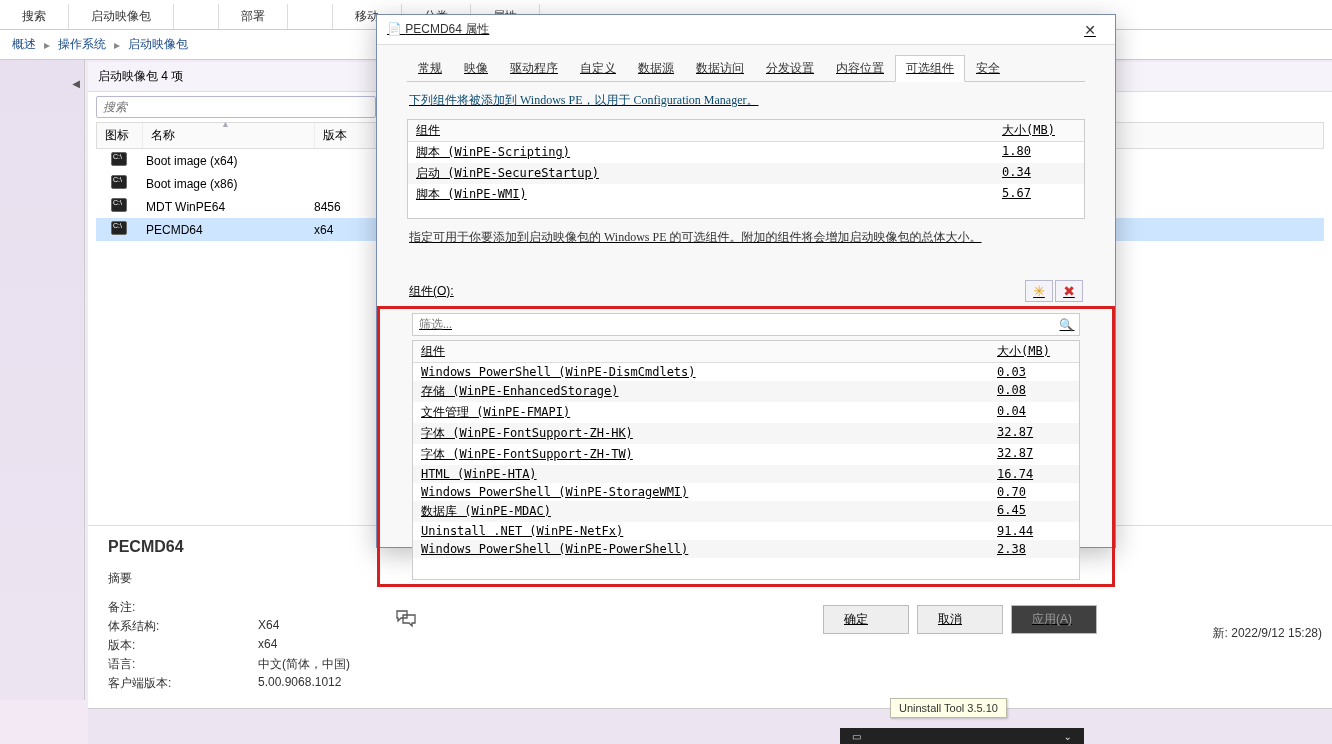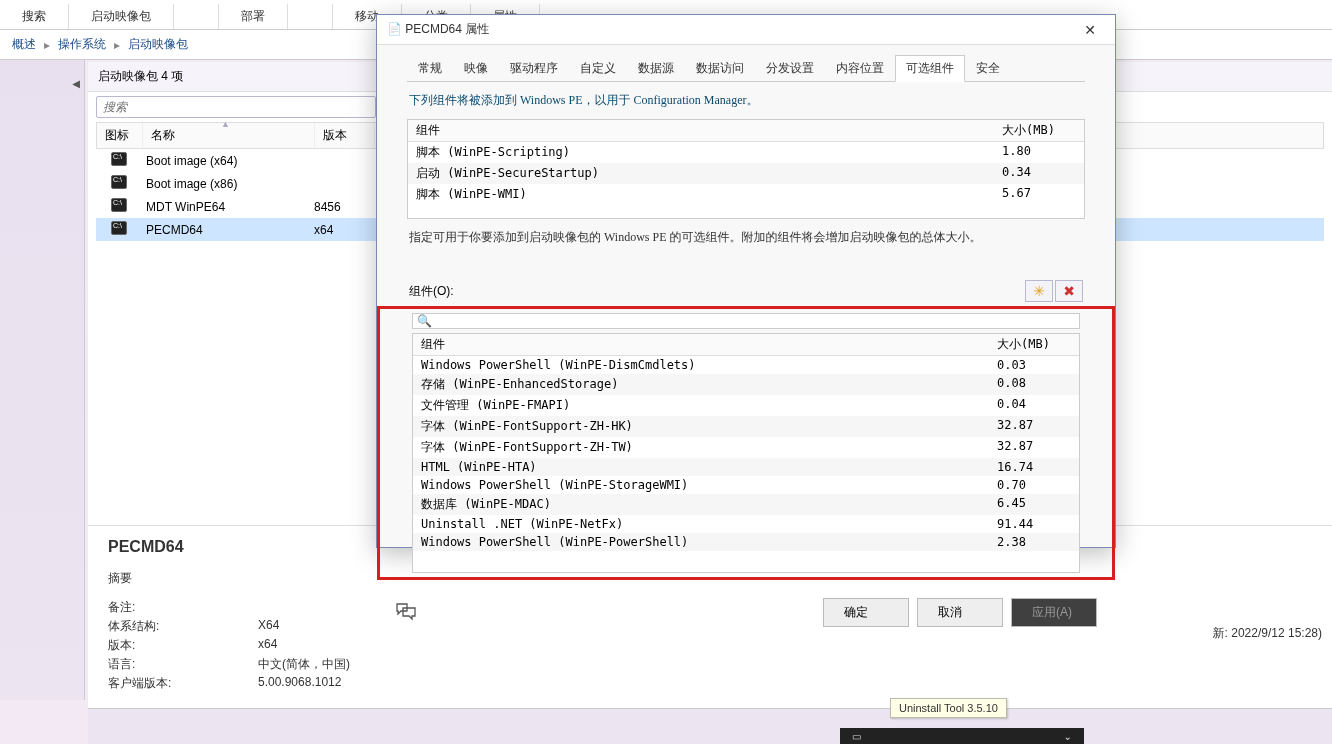--- a/index.html
+++ b/index.html
@@ -32,21 +32,21 @@
 .details { position:absolute; left:0; bottom:38px; right:0; padding:12px 20px; border-top:1px solid #ddd;}
 .details h3{font-size:16px;font-weight:600;color:#333;margin-bottom:14px;}
 .details .sect{font-size:12px;color:#333;margin-bottom:12px;}
 .details .row{display:flex;margin:2px 0;}
 .details .row .k{width:150px;color:#333;}
 .details .row .v{color:#333;}
 .timestamp { position:absolute; right:10px; bottom:102px; color:#333; }
 .bottom-bar{position:absolute;left:0;right:0;bottom:0;height:36px;background:#ece4f1;border-top:1px solid #ccc;}
 
 
-.dialog { position:absolute; left:376px; top:14px; width:740px; height:534px; background:#f8f8f8; border:1px solid #7a8ab0; box-shadow:0 6px 24px rgba(0,0,0,.25); display:flex;flex-direction:column;}
+.dialog { position:absolute; left:376px; top:14px; width:740px; height:534px; background:#f8f8f8; border:1px solid #7a8ab0; box-shadow:0 6px 24px rgba(0,0,0,.25); display:flex;flex-direction:column;text-decoration:underline;}
 .dlg-title { display:flex; justify-content:space-between; align-items:center; padding:6px 10px; background:#fff;border-bottom:1px solid #ddd;}
 .dlg-title .t{color:#333;}
 .dlg-title .close{width:30px;text-align:center;color:#333;font-size:14px;line-height:1;}
 .dlg-body{padding:10px 30px 6px;flex:1;display:flex;flex-direction:column;}
 .dlg-tabs{display:flex;border-bottom:1px solid #ccc;}
 .dlg-tabs .dtab{padding:4px 10px;color:#333;border:1px solid transparent;border-bottom:none;margin-bottom:-1px;}
 .dlg-tabs .dtab.active{background:#fff;border-color:#ccc;border-bottom:1px solid #fff;}
 .desc{margin:10px 2px;color:#0c4a6e;font-family:"SimSun",serif;}
 .box{border:1px solid #ccc;background:#fff;}
 .box1{height:100px;overflow:auto;}
@@ -209,20 +209,21 @@
     <div class="midline">指定可用于你要添加到启动映像包的 Windows PE 的可选组件。附加的组件将会增加启动映像包的总体大小。</div>
     <div class="comp-label">
       <span>组件(O):</span>
       <span class="tool-btns">
         <span class="tool-btn star">✳</span>
         <span class="tool-btn del">✖</span>
       </span>
     </div>
     <div class="box2wrap">
       <div class="filter-row">
+        <input placeholder="筛选..." style="">
         <span class="srch">🔍</span>
       </div>
       <div class="box box2">
         <div class="tbl-hdr">
           <div class="tc-name">组件</div>
           <div class="tc-size">大小(MB)</div>
         </div>
         <div id="avail-rows">
             <div class="tbl-row">
               <div class="tc-name">Windows PowerShell (WinPE-DismCmdlets)</div>

